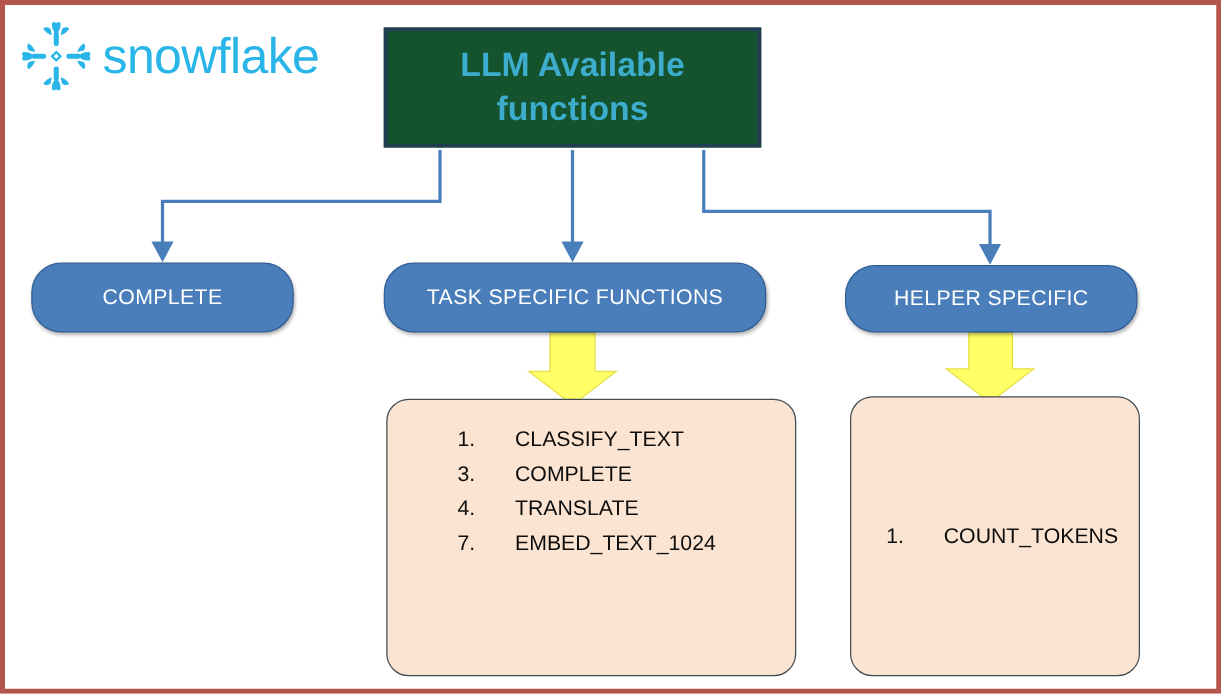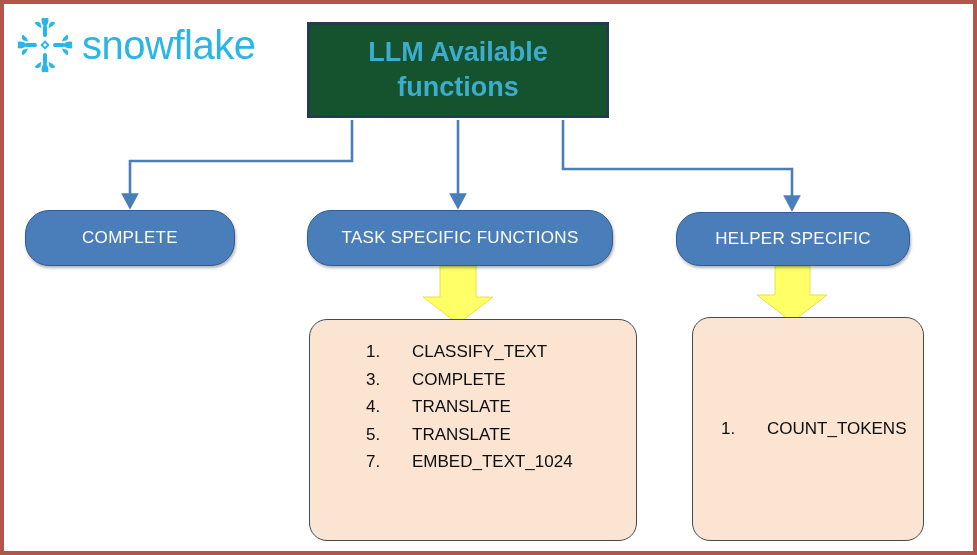--- a/index.html
+++ b/index.html
@@ -83,21 +83,21 @@
 
   
   .peach-box {
     position: absolute;
     background: #fbe5d2;
     border: 1.3px solid #404b52;
     border-radius: 18px;
     box-sizing: border-box;
   }
   #panel-task   { left: 305px; top: 315px; width: 328px; height: 222px; }
-  #panel-helper { left: 676px; top: 313px; width: 232px; height: 224px; margin-left: 12px; }
+  #panel-helper { left: 676px; top: 313px; width: 232px; height: 224px; }
 
   .fn-list {
     margin: 0;
     padding: 0;
     list-style: none;
   }
   #panel-task .fn-list  { padding: 18px 0 0 56px; }
   #panel-helper .fn-list { padding: 0 0 0 28px; }
   #panel-helper .list-wrap {
     height: 100%;
@@ -189,21 +189,20 @@
   </div>
   <div class="blue-box" id="box-helper">
     <span>HELPER SPECIFIC</span>
   </div>
 
   <div class="peach-box" id="panel-task">
     <ol class="fn-list">
       <li><span class="fn-num">1.</span><span>CLASSIFY_TEXT</span></li>
       <li><span class="fn-num">3.</span><span>COMPLETE</span></li>
       <li><span class="fn-num">4.</span><span>TRANSLATE</span></li>
-      <li><span class="fn-num">5.</span><span>TRANSLATE</span></li>
       <li><span class="fn-num">7.</span><span>EMBED_TEXT_1024</span></li>
     </ol>
   </div>
 
   <div class="peach-box" id="panel-helper">
     <div class="list-wrap">
       <ol class="fn-list">
         <li><span class="fn-num">1.</span><span>COUNT_TOKENS</span></li>
       </ol>
     </div>

